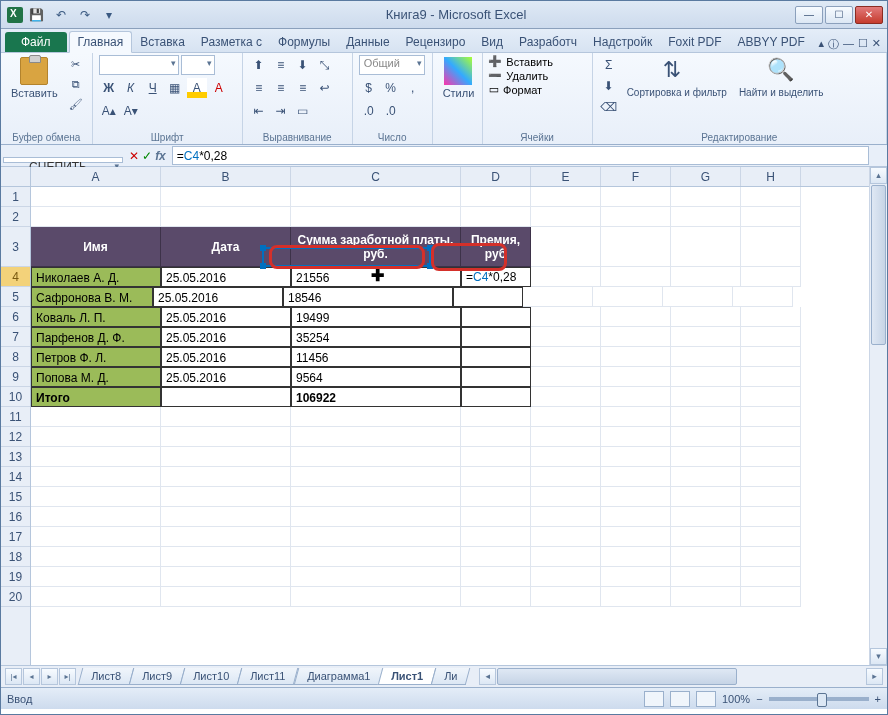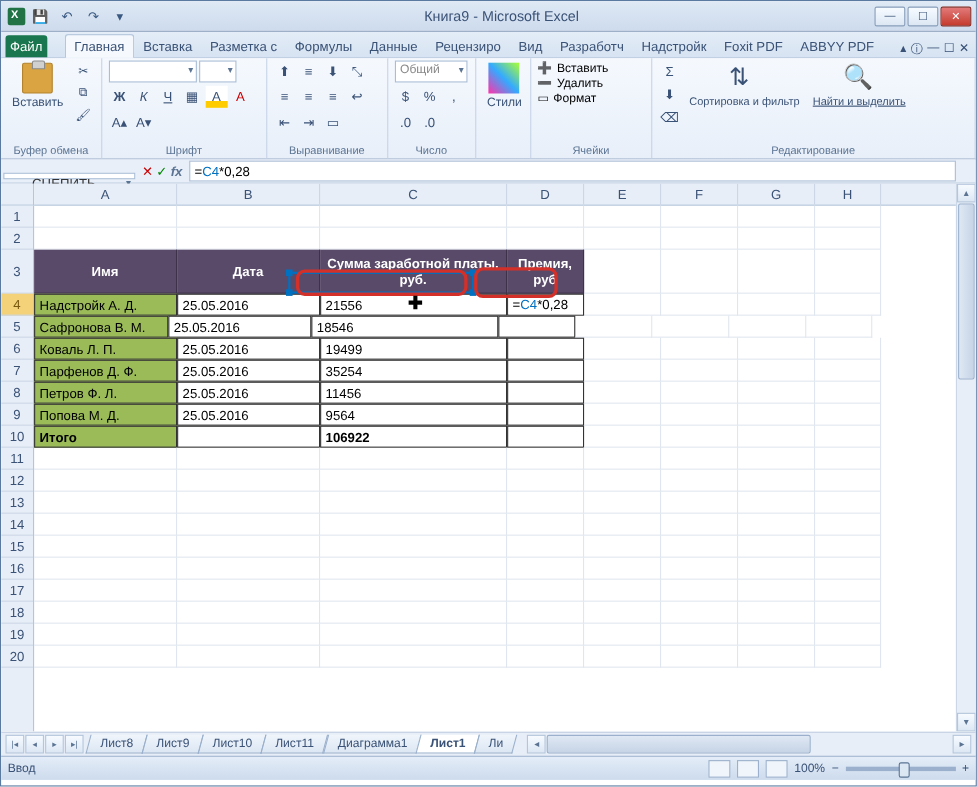--- a/index.html
+++ b/index.html
@@ -11,21 +11,21 @@
 .xl-icon { width: 16px; height: 16px; background: #217346; display: inline-block; border-radius: 2px; position: relative; }
 .xl-icon::after { content: "X"; color: #fff; font-size: 10px; font-weight: bold; position: absolute; left: 3px; top: 1px; }
 .qat-btn { width: 20px; height: 20px; display: inline-flex; align-items: center; justify-content: center; color: #3b5a82; font-size: 12px; }
 .tb-title { flex: 1; text-align: center; font-size: 13px; color: #3a5276; }
 .win-controls { display: flex; margin-right: 4px; }
 .win-btn { width: 28px; height: 18px; border: 1px solid #8ba0bc; background: linear-gradient(#f7fbff,#dce7f4); display: flex; align-items: center; justify-content: center; margin-left: 2px; border-radius: 2px; font-size: 10px; color: #3a5276; }
 .win-btn.close { background: linear-gradient(#e27a7a,#c53b2d); color: #fff; border-color: #8b2b21; }
 
 
 .ribbon-tabs { height: 24px; background: linear-gradient(#e4edf8,#d7e3f2); display: flex; align-items: flex-end; padding-left: 4px; border-bottom: 1px solid #b5c6dc; font-size: 12px; }
-.file-tab { background: #19764e; color: #fff; padding: 3px 4px; border-radius: 3px 3px 0 0; margin-right: 16px; }
+.file-tab { background: #19764e; color: #fff; padding: 3px 16px; border-radius: 3px 3px 0 0; margin-right: 2px; }
 .rtab { padding: 3px 8px; color: #3a5276; cursor: default; }
 .rtab.active { background: #f5f9fe; border: 1px solid #b5c6dc; border-bottom: 1px solid #f5f9fe; border-radius: 3px 3px 0 0; margin-bottom: -1px; }
 .rtab-right { margin-left: auto; display: flex; gap: 4px; padding-right: 6px; color: #3a5276; font-size: 11px; }
 
 
 .ribbon { height: 92px; background: linear-gradient(#f5f9fe,#e8eff9); border-bottom: 1px solid #9ab0cc; display: flex; }
 .rgroup { border-right: 1px solid #c6d4e6; padding: 2px 6px 0 6px; display: flex; flex-direction: column; }
 .rgroup-label { font-size: 10px; color: #5b7493; text-align: center; padding: 1px 0; margin-top: auto; }
 .rgroup-body { display: flex; gap: 4px; flex: 1; align-items: flex-start; }
 .big-btn { display: flex; flex-direction: column; align-items: center; gap: 2px; padding: 2px 4px; font-size: 11px; color: #3a5276; }
@@ -246,21 +246,21 @@
         <span class="btn16">Σ</span>
         <span class="btn16">⬇</span>
         <span class="btn16">⌫</span>
       </div>
       <div class="big-btn">
           <span class="ico32" style="color:#3a5276;font-size:22px;">⇅</span>
           <span style="font-size:10px;line-height:11px;text-align:center;">Сортировка и фильтр</span>
         </div>
       <div class="big-btn">
           <span class="ico32" style="color:#3a5276;font-size:22px;">🔍</span>
-          <span style="font-size:10px;line-height:11px;text-decoration:underline;">Найти и выделить</span>
+          <span style="font-size:10px;line-height:11px;">Найти и выделить</span>
         </div>
     </div>
     <div class="rgroup-label">Редактирование</div>
   </div>
 </div>
 
 <div class="namebox-row">
   <div class="namebox">СЦЕПИТЬ</div>
   <div class="fx-btns">
     <span style="color:#c00">✕</span>
@@ -333,21 +333,21 @@
         <div class="cell hdr" style="width: 130px;">Имя</div>
         <div class="cell hdr" style="width: 130px;">Дата</div>
         <div class="cell hdr" style="width: 170px;">Сумма заработной платы, руб.</div>
         <div class="cell hdr" style="width: 70px;">Премия, руб</div>
         <div class="cell " style="width: 70px;"></div>
         <div class="cell " style="width: 70px;"></div>
         <div class="cell " style="width: 70px;"></div>
         <div class="cell " style="width: 60px;"></div>
       </div>
       <div class="row ">
-        <div class="cell name-cell left" style="width: 130px;">Надстройк А. Д.</div>
+        <div class="cell name-cell left" style="width: 130px;">Николаев А. Д.</div>
         <div class="cell data-cell" style="width: 130px;">25.05.2016</div>
         <div class="cell data-cell" style="width: 170px;">21556</div>
         <div class="cell data-cell editing" style="width: 70px;">
           <div class="edit-box">
             <span>=</span>
             <span class="ref">C4</span>
             <span>*0,28</span>
           </div>
         </div>
         <div class="cell " style="width: 70px;"></div>

